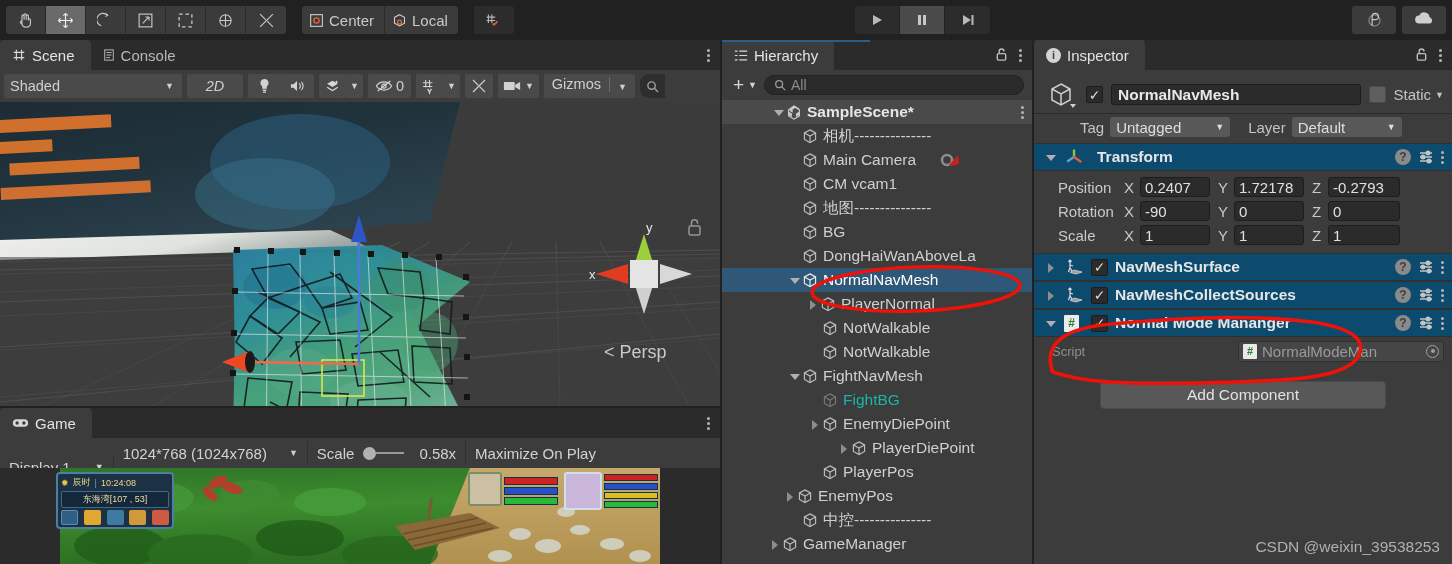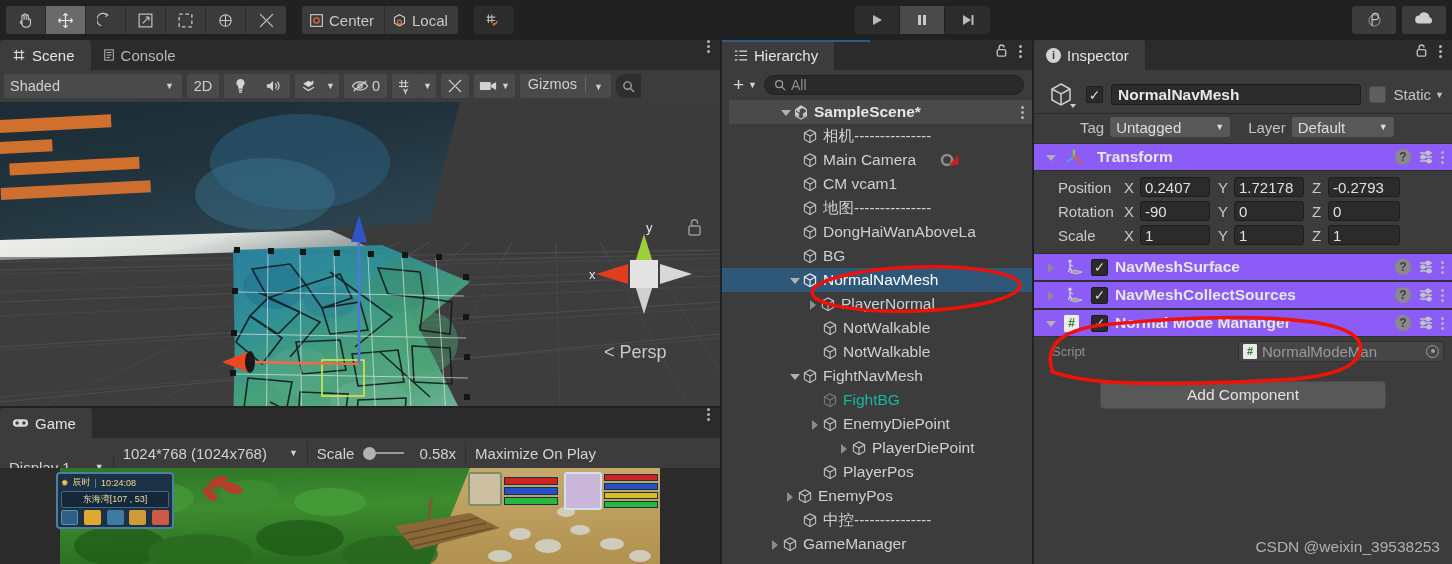--- a/index.html
+++ b/index.html
@@ -42,21 +42,21 @@
   .play-btn:last-child { border-radius: 0 3px 3px 0; border-right: none; }
 
   .tb-right { position: absolute; right: 6px; top: 6px; display: flex; gap: 6px; }
   .tb-rbtn {
     width: 44px; height: 28px; background: #3b3b3b; border-radius: 3px;
     display:flex; align-items:center; justify-content:center; cursor: pointer;
   }
 
   
   .panel-tabbar {
-    height: 30px; background: #2b2b2b; display: flex; 
+    height: 30px; background: #2b2b2b; display: flex; align-items: flex-end;
     position: relative;
   }
   .tab {
     height: 30px; padding: 0 16px 0 12px; display: flex; align-items: center; gap: 6px;
     font-size: 15px; color: #b8b8b8; background: transparent; cursor: pointer;
     border-top-left-radius: 4px; border-top-right-radius: 4px;
   }
   .tab.active { background: #3c3c3c; color: #e3e3e3; }
   .tab-accent { position:absolute; left:0; top:0; height:2px; background:#2c5d87; }
   .kebab-v { display:flex; flex-direction:column; gap:2px; align-items:center; cursor:pointer; }
@@ -90,21 +90,21 @@
   .plus-btn { display:flex; align-items:center; gap:4px; color:#d6d6d6; font-size:19px; cursor:pointer; padding: 0 3px;}
   .search-field {
     flex:1; height: 20px; background:#2a2a2a; border-radius:10px; display:flex; align-items:center;
     padding: 0 9px; gap:5px; color:#8c8c8c; font-size:14px; border:1px solid #222;
   }
   .hier-tree { height: 494px; overflow:hidden; position:relative; background:#3c3c3c; }
   .row {
     height: 24px; display:flex; align-items:center; font-size:15.5px; color:#cfcfcf;
     padding-right:8px; cursor:pointer; white-space: nowrap;
   }
-  .row.scene-row { background:#4a4a4a; color:#e6e6e6; font-weight:bold;margin-left:7px; }
+  .row.scene-row { background:#4a4a4a; color:#e6e6e6; font-weight:bold; }
   .row.selected { background:#2f5778; color:#ffffff; }
   .row.dim { color:#14b8a6; }
   .arrow { width:13px; height:13px; flex:0 0 13px; position:relative; }
   .arrow.down::after {
     content:''; position:absolute; left:2px; top:4px;
     border-left:5px solid transparent; border-right:5px solid transparent; border-top:6px solid #b0b0b0;
   }
   .arrow.right::after {
     content:''; position:absolute; left:4px; top:2px;
     border-top:5px solid transparent; border-bottom:5px solid transparent; border-left:6px solid #8d8d8d;
@@ -129,21 +129,21 @@
     flex:1; height:21px; background:#2b2b2b; border:1px solid #1c1c1c; border-radius:3px;
     color:#e8e8e8; font-size:15.5px; font-weight:bold; display:flex; align-items:center; padding:0 6px;
   }
   .static-lbl { color:#c4c4c4; font-size:15px; display:flex; align-items:center; gap:4px; }
   .tag-row { display:flex; align-items:center; gap:6px; padding: 3px 8px 6px 46px; font-size:15px; color:#c4c4c4; }
   .tag-drop {
     height:20px; background:#585858; border-radius:3px; display:flex; align-items:center;
     padding: 0 6px; color:#dedede; font-size:15px; justify-content:space-between; cursor:pointer;
   }
   .comp-header {
-    height:28px; background:#8b5cf6; display:flex; align-items:center; gap:7px; padding: 0 8px 0 6px;
+    height:28px; background:#0c4a6e; display:flex; align-items:center; gap:7px; padding: 0 8px 0 6px;
     border-top:1px solid #303030; border-bottom:1px solid #303030;
   }
   .comp-title { font-size:15.5px; color:#e6e6e6; font-weight:bold; flex:1; white-space:nowrap; overflow:hidden; }
   .help-ico {
     width:16px; height:16px; border-radius:50%; background:#8a8a8a; color:#3c3c3c;
     font-size:12px; font-weight:bold; display:flex; align-items:center; justify-content:center; cursor:pointer;
   }
   .pre-ico { width:16px; height:16px; cursor:pointer; }
   .comp-body { background:#3c3c3c; padding: 4px 8px 6px 8px; }
   .vec-row { display:flex; align-items:center; height:24px; font-size:15px; color:#c9c9c9; }
@@ -308,21 +308,21 @@
           <i></i>
         </div>
     </div>
 
     <div class="scene-toolbar">
       <div class="st-item st-shaded">
         <span>Shaded</span>
         <span class="st-drop">▼</span>
       </div>
       <div class="st-gap"></div>
-      <div class="st-item" style="width:32px;">
+      <div class="st-item" style="width:56px;font-style:italic;">
         <span>2D</span>
       </div>
       <div class="st-gap"></div>
       <div class="st-item" style="width:32px;">
         <svg width="13" height="16" viewBox="0 0 14 18" fill="#d2d2d2">
             <path d="M7 1a4.5 4.5 0 00-2.6 8.2V12h5.2V9.2A4.5 4.5 0 007 1z"></path>
             <rect x="5" y="13" width="4" height="1.6"></rect>
             <rect x="5.4" y="15.2" width="3.2" height="1.5"></rect>
           </svg>
       </div>
@@ -792,29 +792,29 @@
                 <path d="M3.8 6.6L10 10l6.2-3.4M10 10v7.2"></path>
               </svg></span>
             <span>地图---------------</span>
           </div>
           <div class="row" style="padding-left: 66px;">
             <span class="arrow"></span>
             <span class="cube-ico"><svg width="18" height="18" viewBox="0 0 20 20" fill="none" stroke="#bcbcbc" stroke-width="1.3">
                 <path d="M10 3.2l6.2 3.4v7.2L10 17.2 3.8 13.8V6.6z"></path>
                 <path d="M3.8 6.6L10 10l6.2-3.4M10 10v7.2"></path>
               </svg></span>
-            <span>DongHaiWanAboveLa</span>
+            <span>BG</span>
           </div>
           <div class="row" style="padding-left: 66px;">
             <span class="arrow"></span>
             <span class="cube-ico"><svg width="18" height="18" viewBox="0 0 20 20" fill="none" stroke="#bcbcbc" stroke-width="1.3">
                 <path d="M10 3.2l6.2 3.4v7.2L10 17.2 3.8 13.8V6.6z"></path>
                 <path d="M3.8 6.6L10 10l6.2-3.4M10 10v7.2"></path>
               </svg></span>
-            <span>BG</span>
+            <span>DongHaiWanAboveLa</span>
           </div>
           <div class="row selected" style="padding-left: 66px;">
             <span class="arrow down"></span>
             <span class="cube-ico"><svg width="18" height="18" viewBox="0 0 20 20" fill="none" stroke="#eaeaea" stroke-width="1.3">
                 <path d="M10 3.2l6.2 3.4v7.2L10 17.2 3.8 13.8V6.6z"></path>
                 <path d="M3.8 6.6L10 10l6.2-3.4M10 10v7.2"></path>
               </svg></span>
             <span>NormalNavMesh</span>
           </div>
           <div class="row" style="padding-left: 84px;">
@@ -946,21 +946,21 @@
       </span>
     </div>
 
     <div class="tag-row">
       <span>Tag</span>
       <span class="tag-drop" style="width:120px;">
         <span>Untagged</span>
         <span style="font-size:9px;">▼</span>
       </span>
       <span style="margin-left:12px;">Layer</span>
-      <span class="tag-drop" style="width:102px;">
+      <span class="tag-drop" style="width:110px;">
         <span>Default</span>
         <span style="font-size:9px;">▼</span>
       </span>
     </div>
 
     <div class="comp-header">
       <span class="arrow down" style="margin-left:4px;"></span>
       <span style="width:20px;height:18px;">
         <svg width="20" height="18" viewBox="0 0 20 18" fill="none" stroke-width="2.4" stroke-linecap="round">
           <path d="M10 9 L10 2.5" stroke="#8cc63f"></path>

